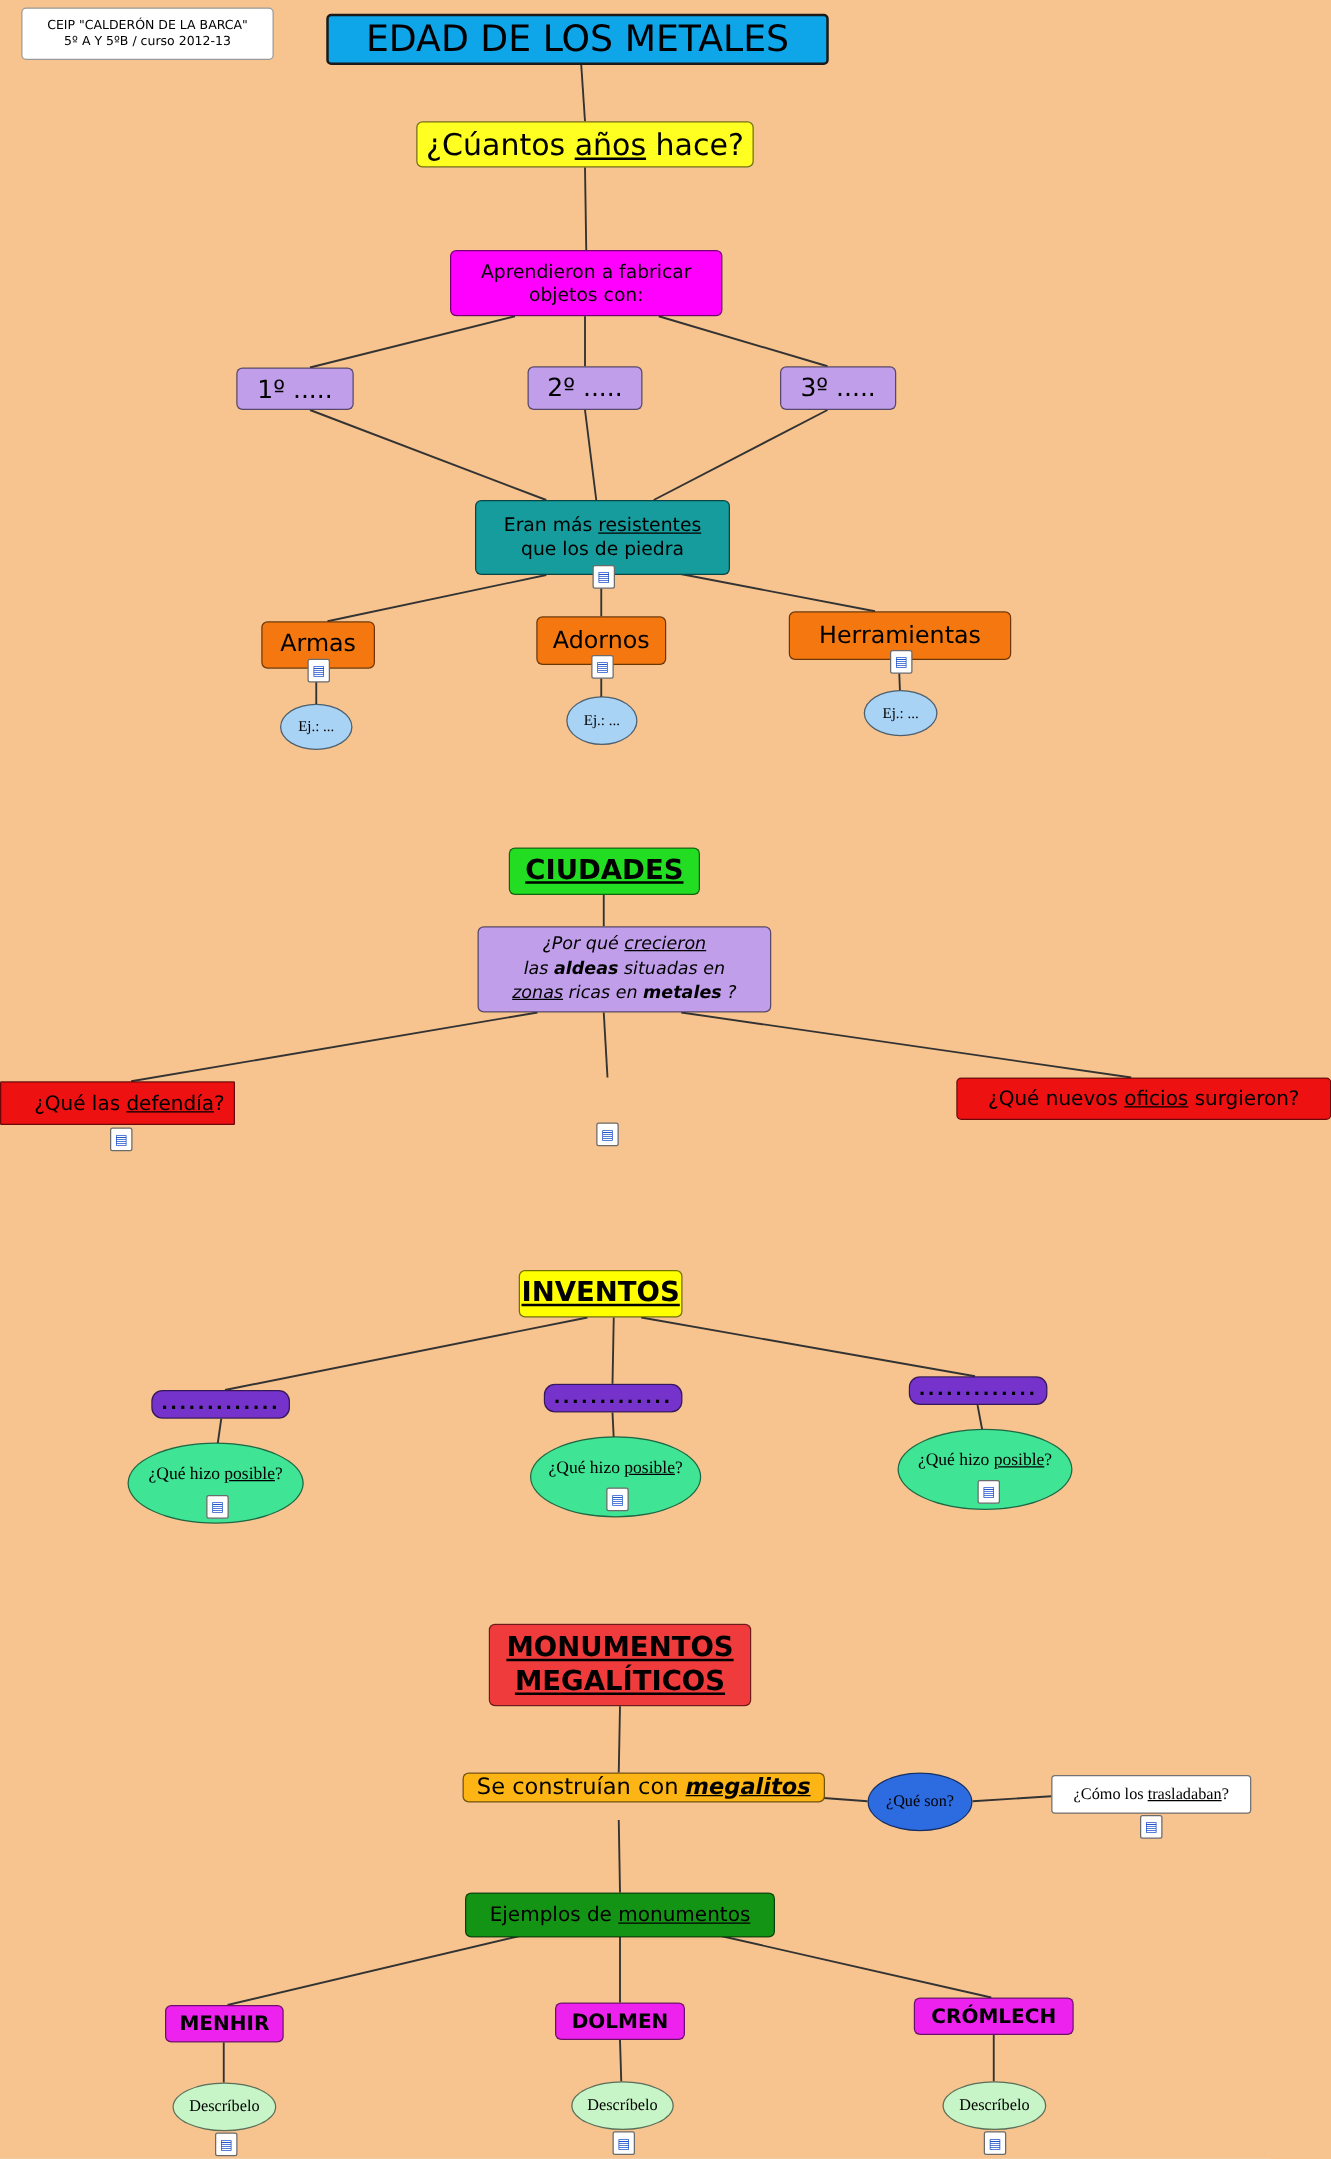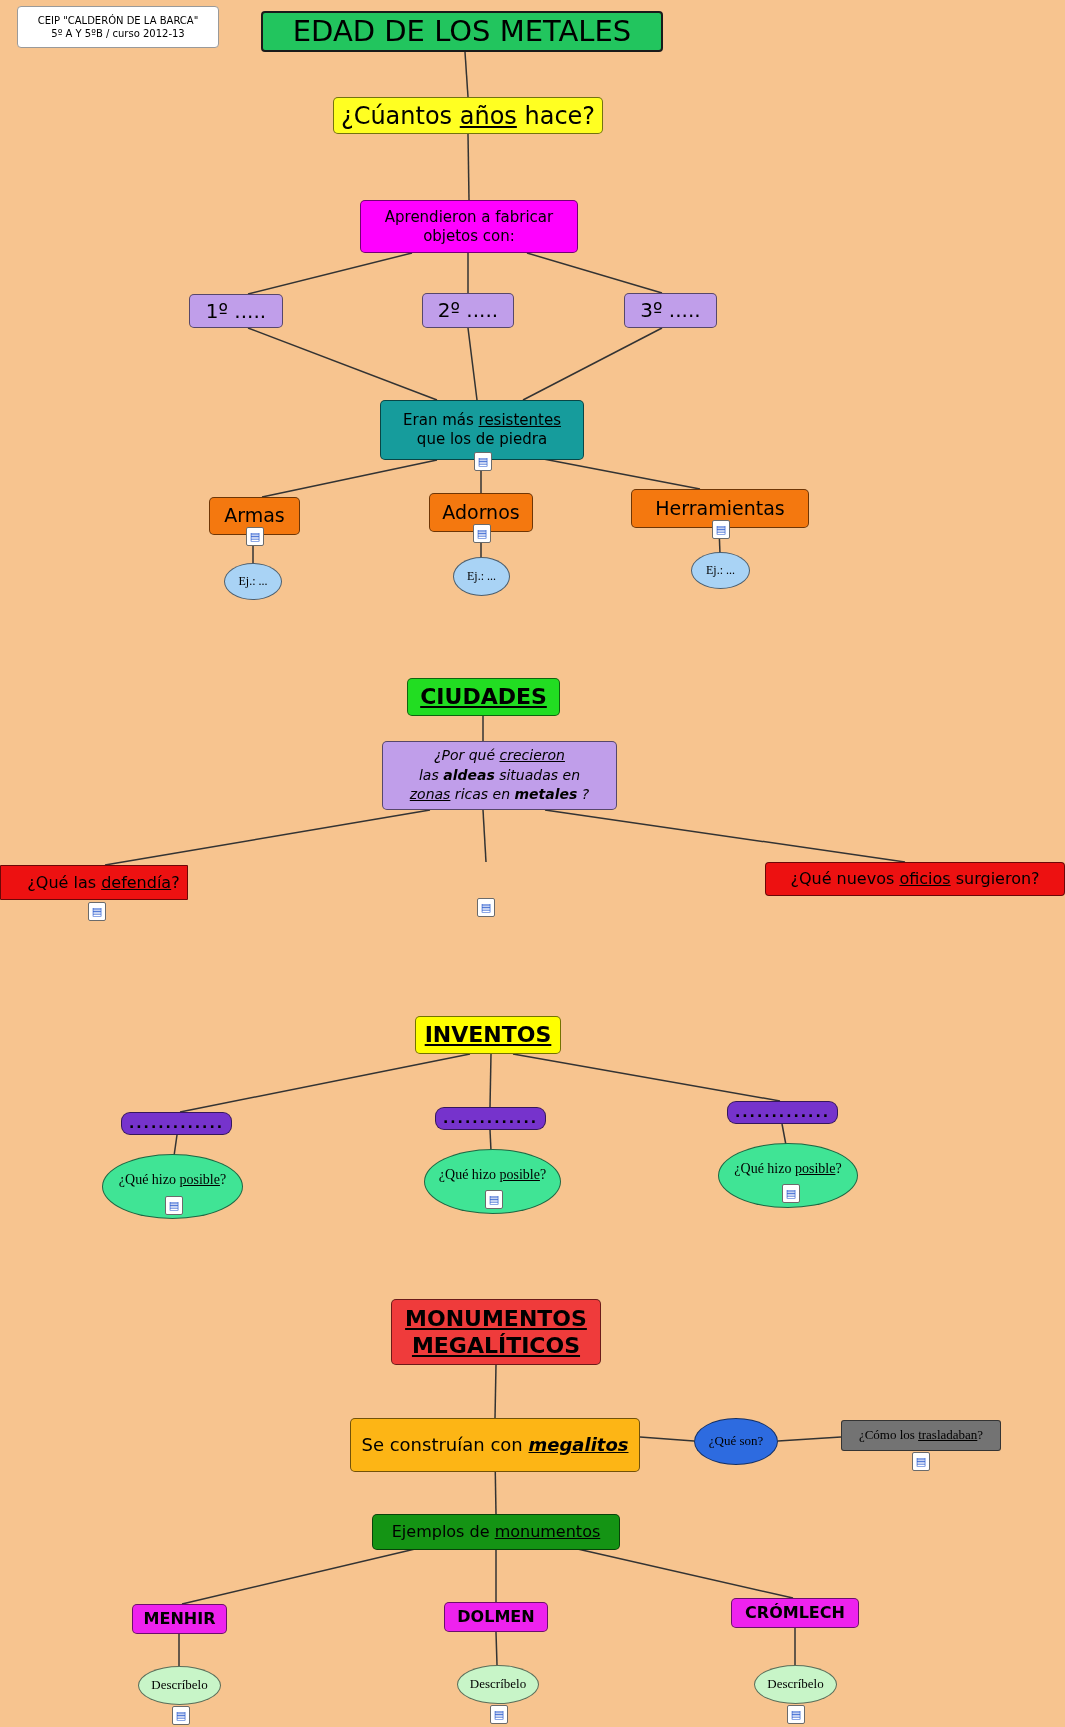--- a/index.html
+++ b/index.html
@@ -88,21 +88,21 @@
     <line x1="179" y1="1634" x2="179" y2="1666"></line>
     <line x1="496" y1="1632" x2="497" y2="1665"></line>
     <line x1="795" y1="1627" x2="795" y2="1665"></line>
   </svg>
 
   <div class="hdr">
     <div>CEIP "CALDERÓN DE LA BARCA"</div>
     <div>5º A Y 5ºB / curso 2012-13</div>
   </div>
 
-  <div class="node" style="left:261px;top:11px;width:402px;height:41px;background:#22c55e;font-size:29px;border:2px solid #1a1a1a;border-radius:4px;">
+  <div class="node" style="left:261px;top:11px;width:402px;height:41px;background:#0ea5e9;font-size:29px;border:2px solid #1a1a1a;border-radius:4px;">
     <span>EDAD DE LOS METALES</span>
   </div>
 
   <div class="node" style="left:360px;top:200px;width:218px;height:53px;background:#FF00FF;font-size:15px;">
     <div>
       <div>Aprendieron a fabricar</div>
       <div>objetos con:</div>
     </div>
   </div>
 
@@ -175,21 +175,21 @@
   <span class="attach" style="left:88px;top:902px;">▤</span>
 
   <span class="attach" style="left:477px;top:898px;">▤</span>
 
   <div class="node" style="left:765px;top:862px;width:300px;height:34px;background:#ED1111;font-size:16px;border-radius:4px;">
     <div>
       <span>¿Qué nuevos </span><span class="u">oficios</span><span> surgieron?</span>
     </div>
   </div>
 
-  <div class="node" style="left:415px;top:1016px;width:146px;height:38px;background:#FFFF00;font-size:22px;">
+  <div class="node" style="left:415px;top:1016px;width:131px;height:38px;background:#FFFF00;font-size:22px;">
     <span class="bold u">INVENTOS</span>
   </div>
 
   <div class="node pill" style="left:121px;top:1112px;width:111px;height:23px;background:#7633CC;font-size:14px;">
     <span>.............</span>
   </div>
   <div class="node pill" style="left:435px;top:1107px;width:111px;height:23px;background:#7633CC;font-size:14px;">
     <span>.............</span>
   </div>
   <div class="node pill" style="left:727px;top:1101px;width:111px;height:23px;background:#7633CC;font-size:14px;">
@@ -217,31 +217,31 @@
   </div>
   <span class="attach" style="left:782px;top:1184px;">▤</span>
 
   <div class="node" style="left:391px;top:1299px;width:210px;height:66px;background:#EF3B3B;font-size:22px;">
     <div>
       <div class="bold u">MONUMENTOS</div>
       <div class="bold u">MEGALÍTICOS</div>
     </div>
   </div>
 
-  <div class="node" style="left:350px;top:1418px;width:290px;height:54px;background:#FDB515;font-size:18px;">
+  <div class="node" style="left:370px;top:1418px;width:290px;height:24px;background:#FDB515;font-size:18px;">
     <div>
       <span>Se construían con </span><span class="b u ital">megalitos</span>
     </div>
   </div>
 
   <div class="node ell serif" style="left:694px;top:1418px;width:84px;height:47px;background:#2D6BE0;font-size:13px;">
     <span>¿Qué son?</span>
   </div>
 
-  <div class="node serif" style="left:841px;top:1420px;width:160px;height:31px;background:#737373;font-size:13px;border-radius:3px;">
+  <div class="node serif" style="left:841px;top:1420px;width:160px;height:31px;background:#ffffff;font-size:13px;border-radius:3px;">
     <div>
       <span>¿Cómo los </span><span class="u">trasladaban</span><span>?</span>
     </div>
   </div>
   <span class="attach" style="left:912px;top:1452px;">▤</span>
 
   <div class="node" style="left:372px;top:1514px;width:248px;height:36px;background:#149414;font-size:16px;">
     <div>
       <span>Ejemplos de </span><span class="u">monumentos</span>
     </div>

